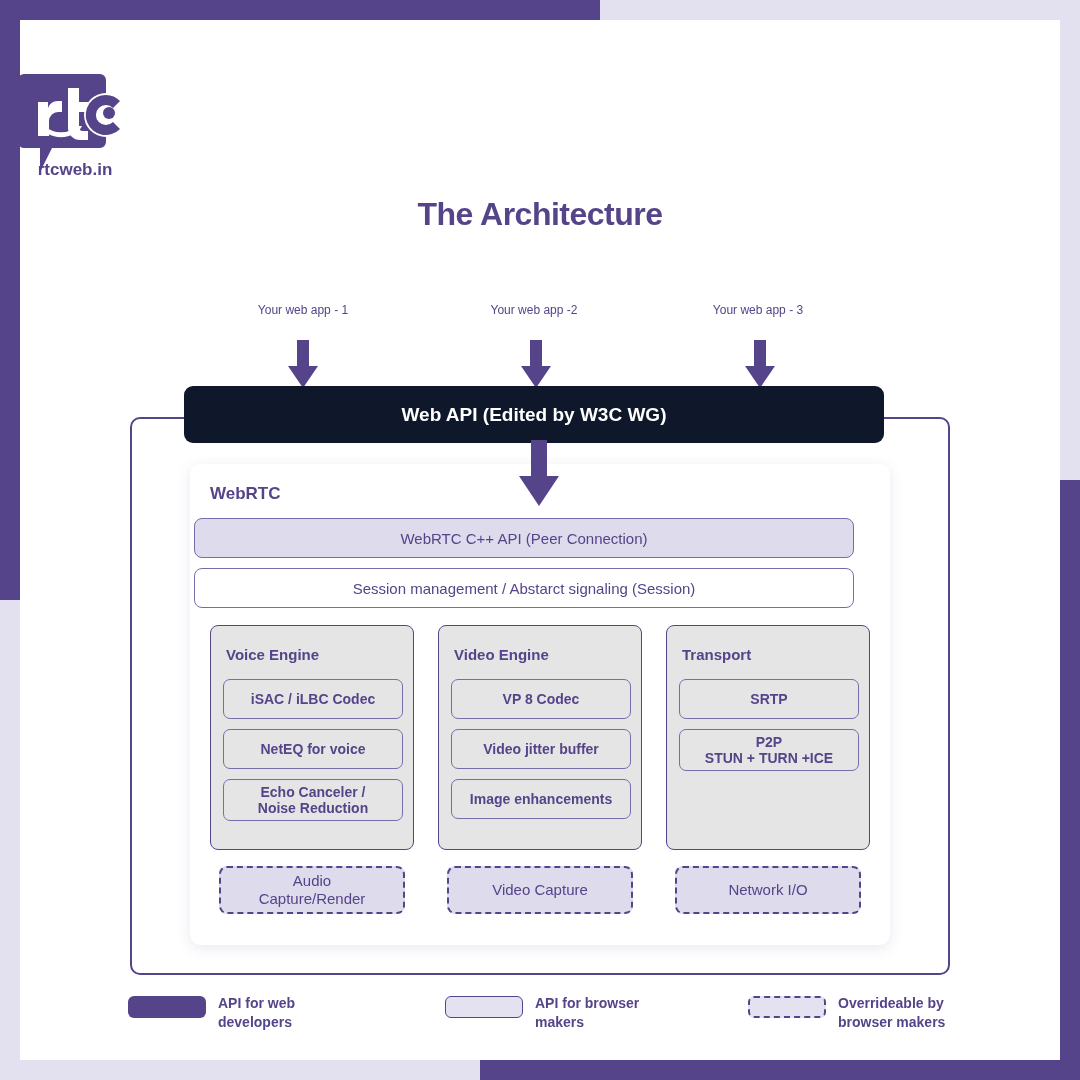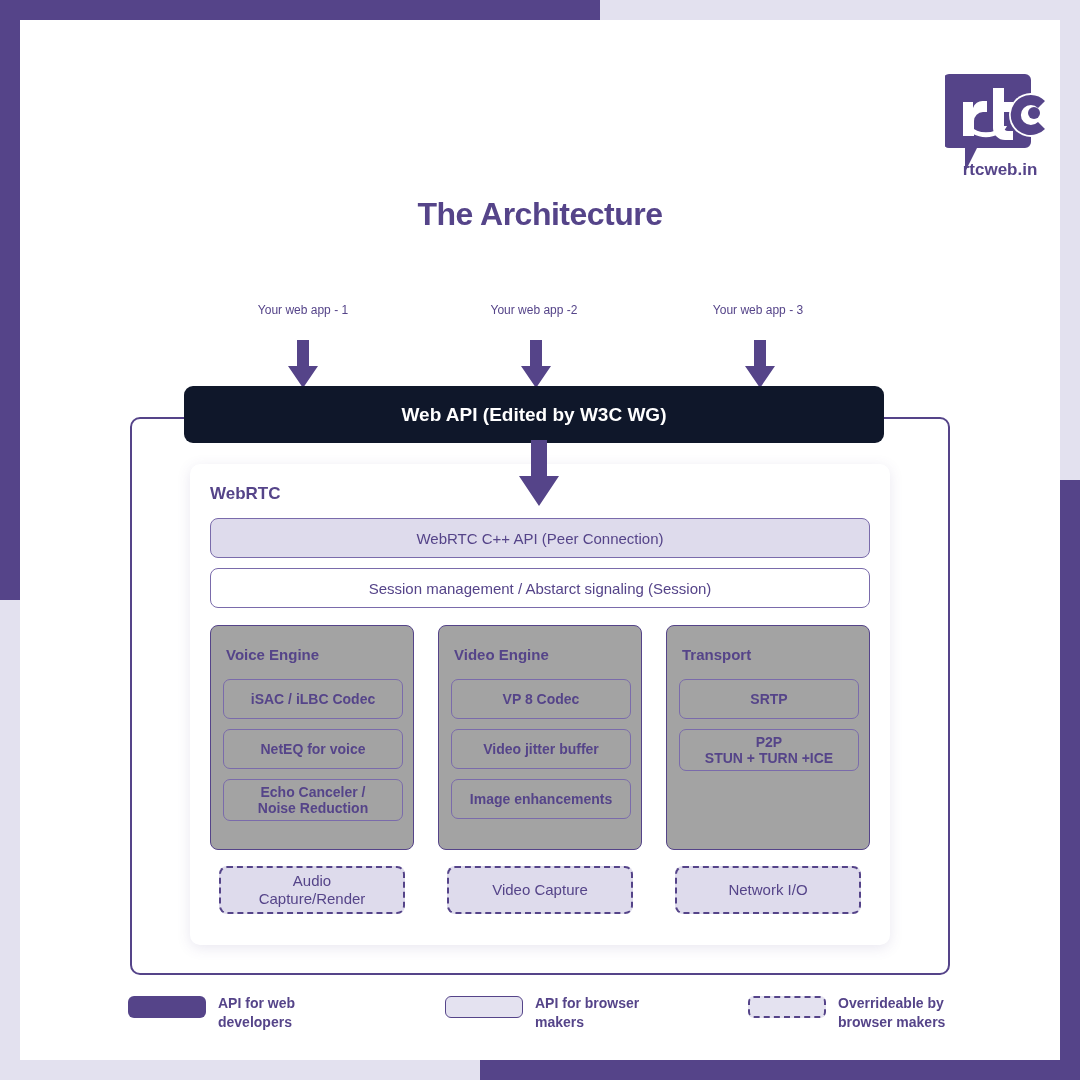--- a/index.html
+++ b/index.html
@@ -46,22 +46,22 @@
   #card {
     position: absolute;
     left: 20px; top: 20px;
     width: 1040px; height: 1040px;
     background: #ffffff;
   }
 
   
   #logo-wrap {
     position: absolute;
-    left: 0; right: 5px; top: 48px;
-    display: flex; justify-content: flex-end; text-decoration: underline;
+    left: 0; right: 16px; top: 48px;
+    display: flex; justify-content: flex-start; text-decoration: underline;
   }
   #logo-svg { display: block; }
 
   
   #page-title {
     position: absolute;
     left: 0; right: 0; top: 196px;
     text-align: center;
     font-size: 32px;
     font-weight: 700;
@@ -140,39 +140,39 @@
     position: absolute;
     left: 20px; top: 20px;
     font-size: 17px;
     font-weight: 700;
     color: #554489;
   }
 
   
   .wide-bar {
     position: absolute;
-    left: 20px;
+    left: 4px;
     width: 660px; height: 40px;
     border: 1.5px solid #7a6bab;
     border-radius: 8px;
     display: flex; align-items: center; justify-content: center;
     font-size: 15px;
     color: #554489;
   }
   #peer-conn-bar { top: 54px; background: #dedbec; }
   #session-bar   { top: 104px; background: #ffffff; }
 
   
   .engine-col {
     position: absolute;
     top: 161px;
     width: 204px; height: 225px;
     border: 1.5px solid #554489;
     border-radius: 8px;
-    background: #a3a3a3;
+    background: #e5e5e5;
   }
   #engine-col-0 { left: 20px; }
   #engine-col-1 { left: 248px; }
   #engine-col-2 { left: 476px; }
 
   .engine-title {
     position: absolute;
     left: 15px; top: 20px;
     font-size: 15px;
     font-weight: 700;

